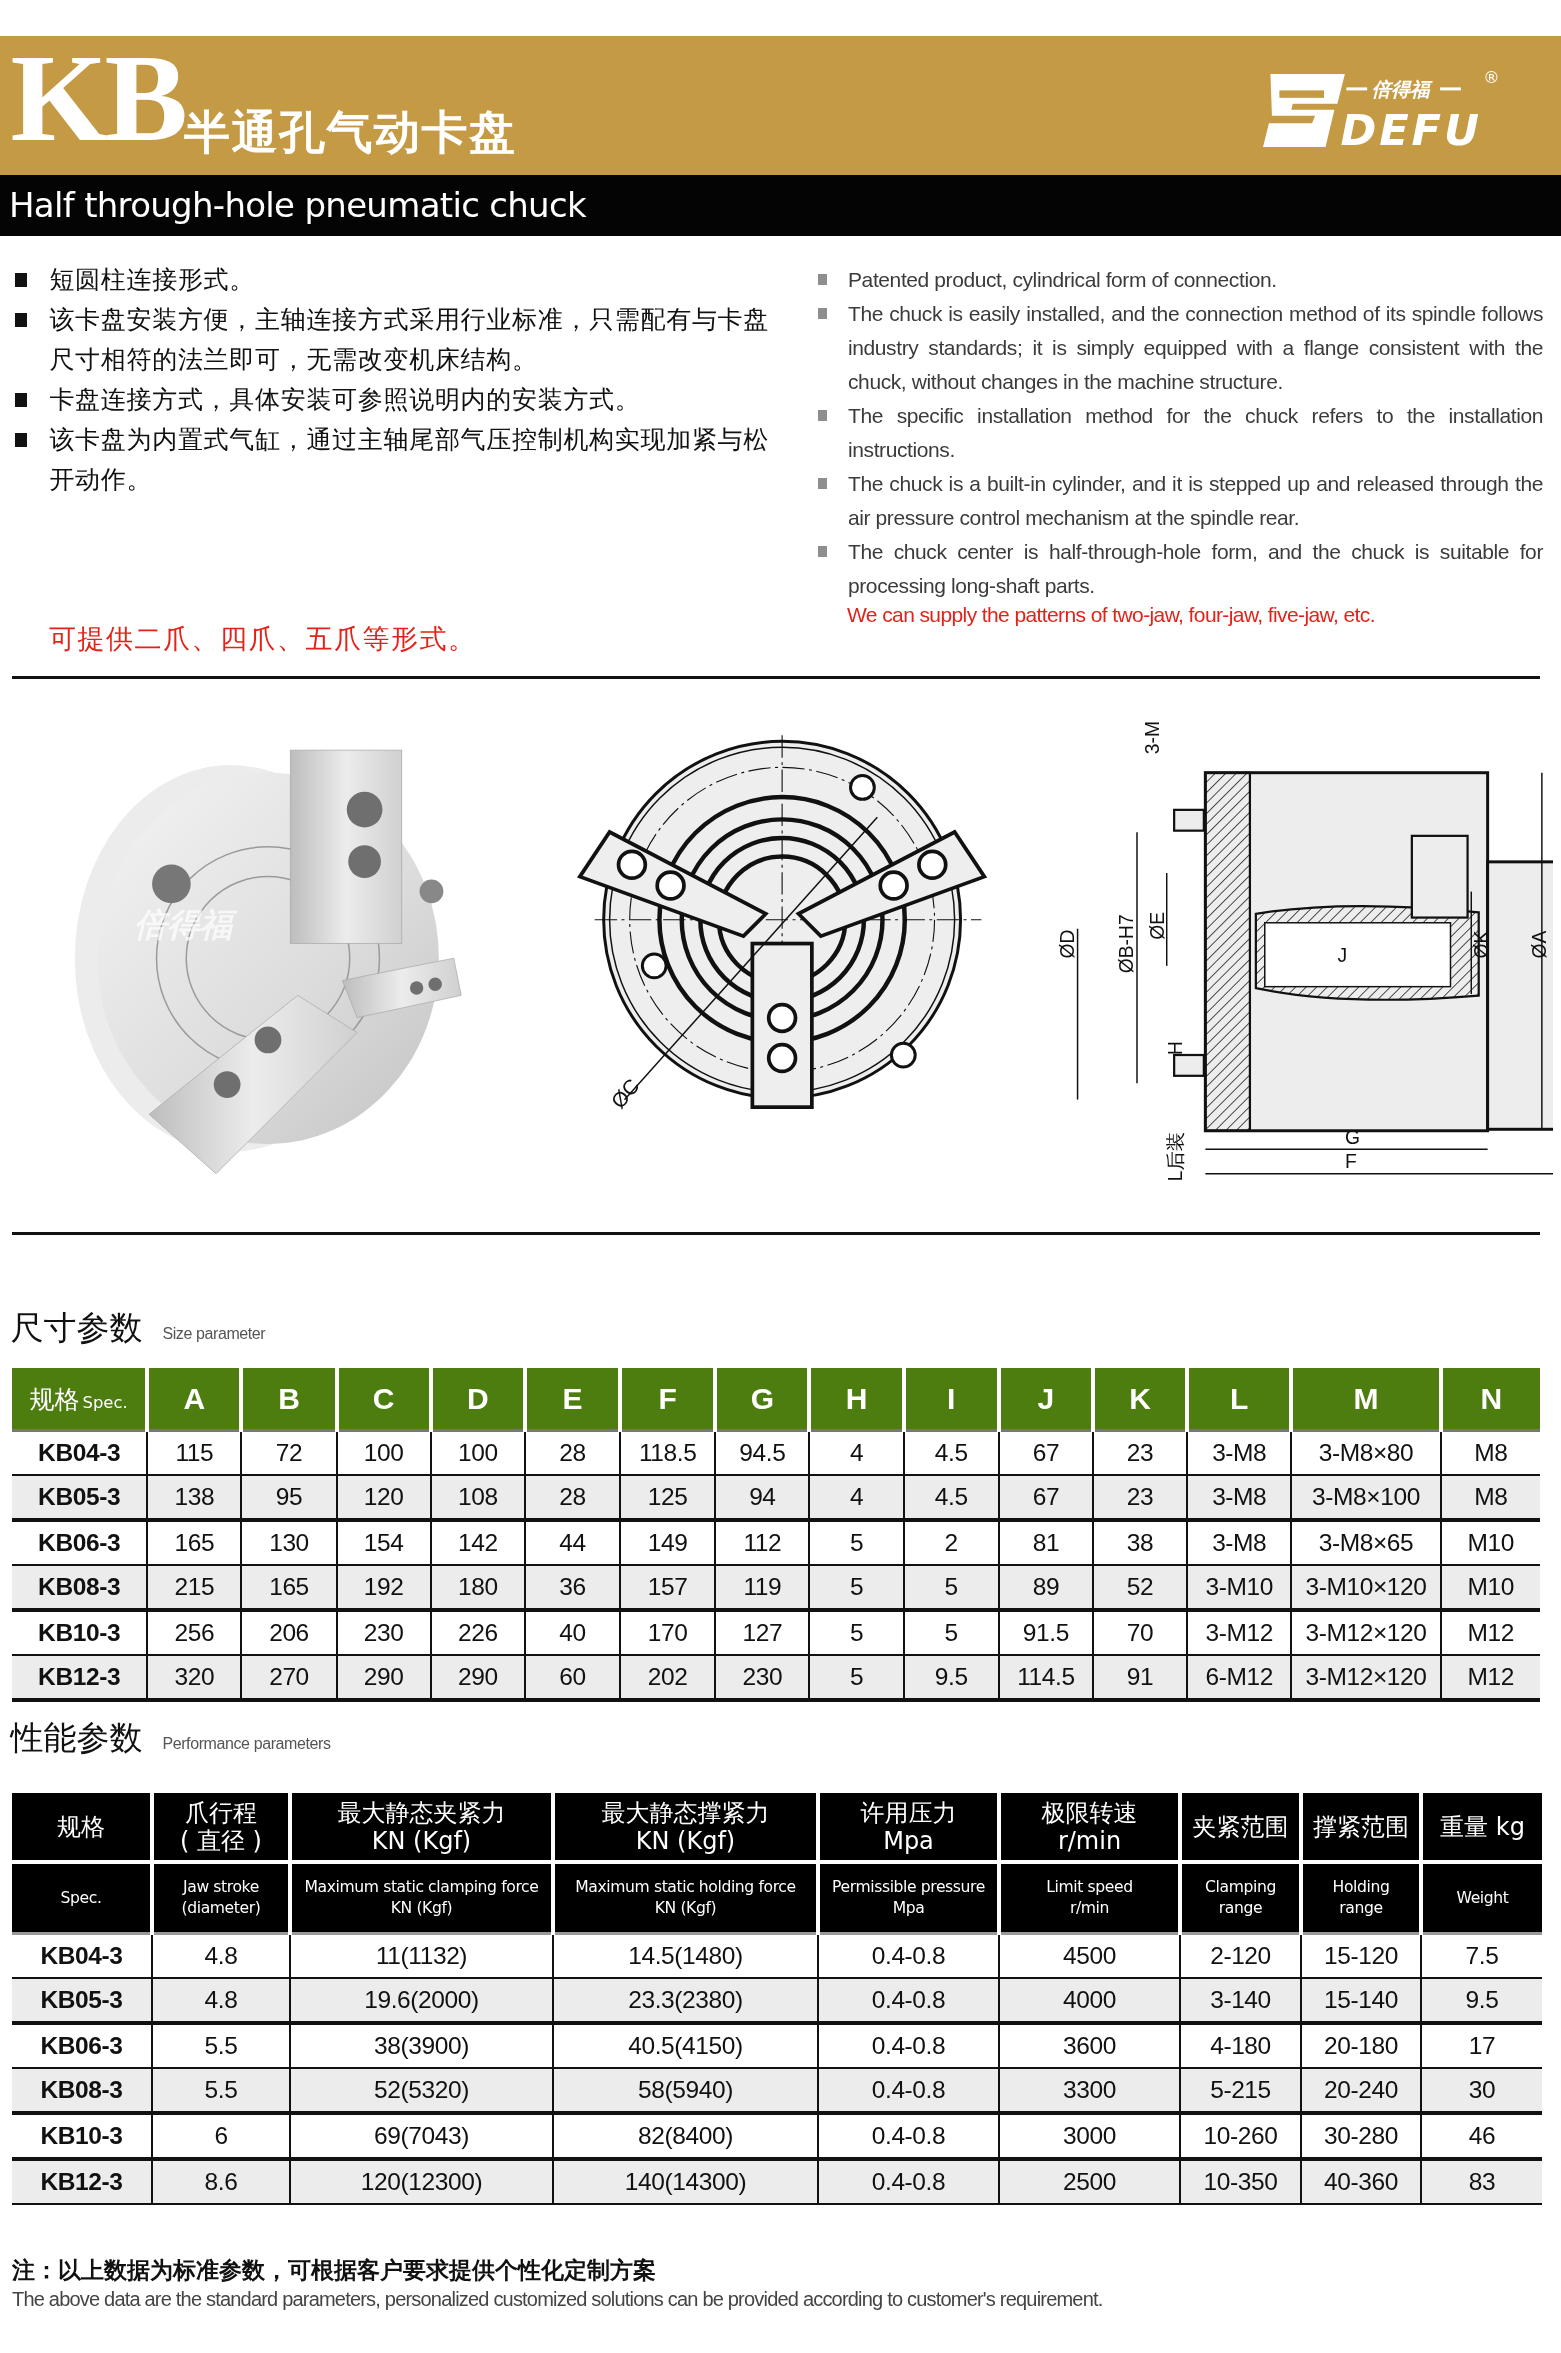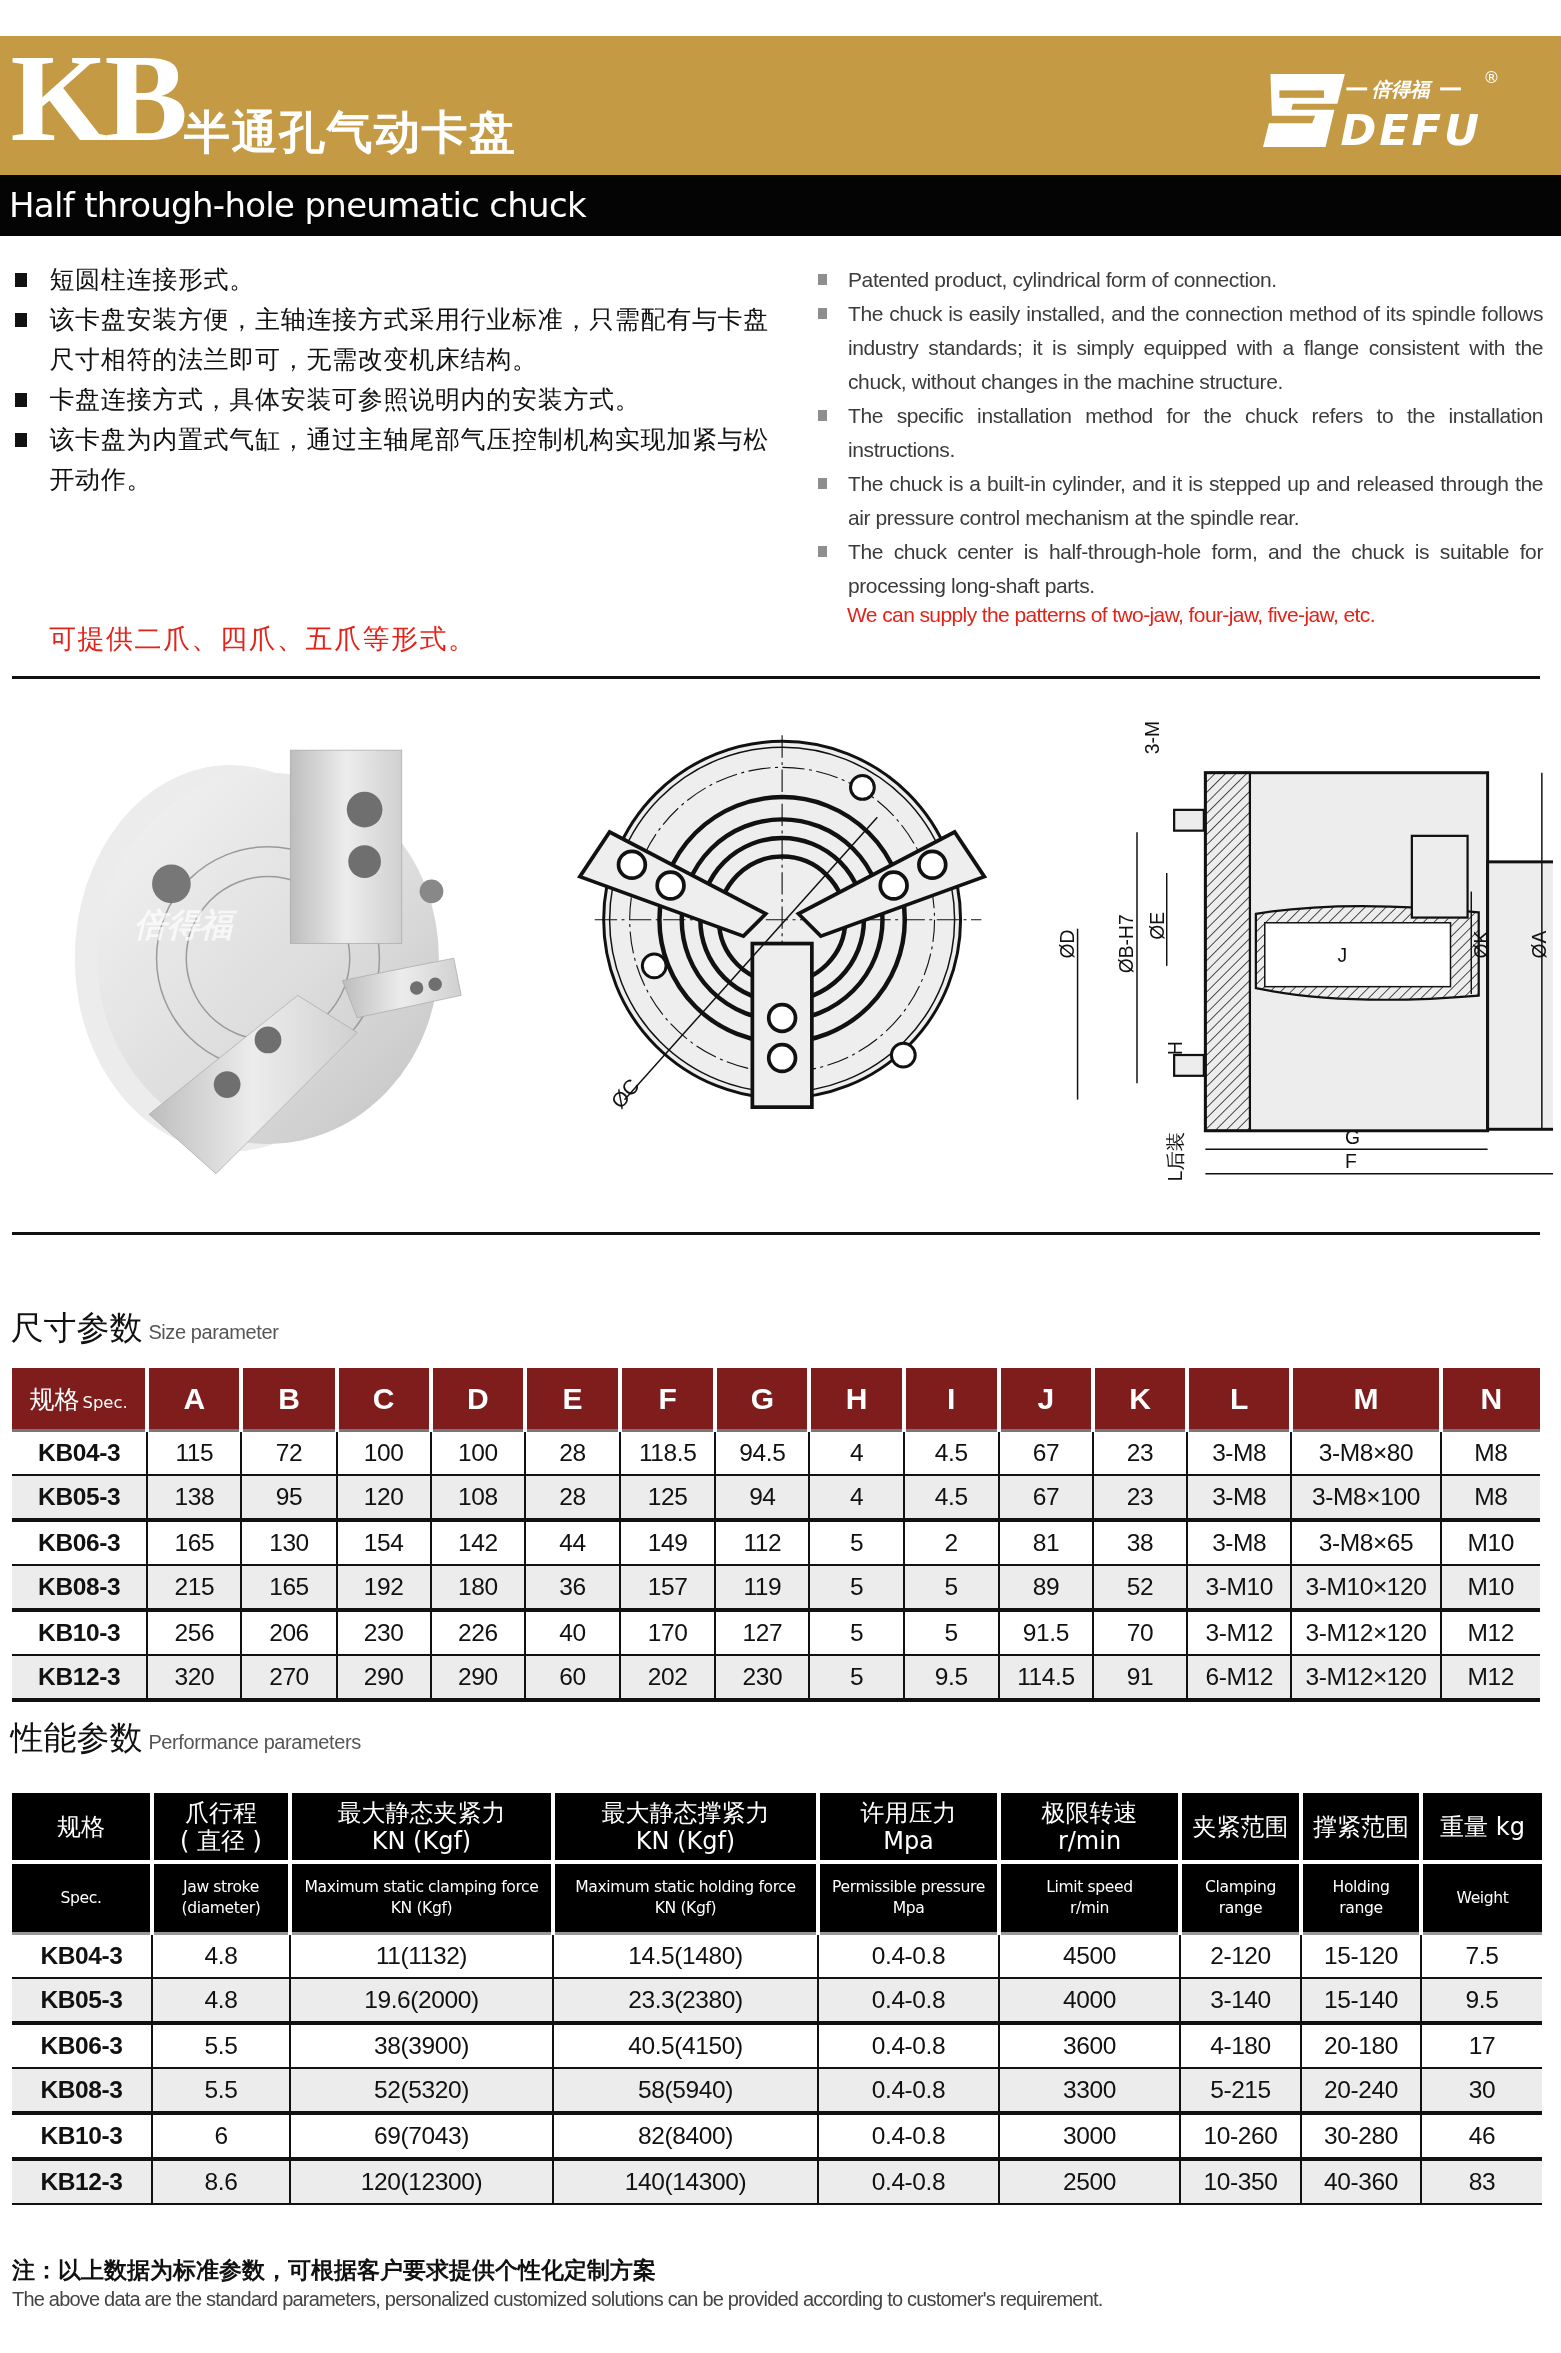--- a/index.html
+++ b/index.html
@@ -25,26 +25,26 @@
 
   .hr { left:12px; width:1528px; height:3px; background:#111; }
 
   
   .photo { left:45px; top:713px; width:446px; height:483px; }
   .front { left:565px; top:713px; width:461px; height:476px; }
   .section { left:1033px; top:713px; width:520px; height:476px; }
 
   
   .sec-title { left:10.4px; font-size:33px; color:#111; font-family:"DejaVu Sans", sans-serif; line-height:45px; }
-  .sec-title .en { font-size:20px; color:#555; margin-left:6px; font-family:"Liberation Sans", sans-serif; letter-spacing:-0.4px; }
+  .sec-title .en { font-size:16px; color:#555; margin-left:20px; font-family:"Liberation Sans", sans-serif; letter-spacing:-0.4px; }
 
   
   table { border-collapse:collapse; position:absolute; table-layout:fixed; }
   .size-table { left:12px; top:1368px; width:1528px; }
-  .size-table th { background:#7f1d1d; color:#fff; height:61px; font-size:30px; font-weight:bold; font-family:"Liberation Sans", sans-serif; border-left:4.5px solid #fff; border-bottom:3px solid #777; padding:0; }
+  .size-table th { background:#4d7c0f; color:#fff; height:61px; font-size:30px; font-weight:bold; font-family:"Liberation Sans", sans-serif; border-left:4.5px solid #fff; border-bottom:3px solid #777; padding:0; }
   .size-table th:first-child { border-left:none; }
   .size-table th .spec-cn { font-size:25px; font-weight:normal; font-family:"DejaVu Sans", sans-serif; }
   .size-table th .spec-en { font-size:16.4px; font-weight:normal; margin-left:3px; font-family:"DejaVu Sans", sans-serif; }
   td { text-align:center; font-size:24.5px; color:#111; height:42px; padding:0; border-left:2.2px solid #111; border-bottom:2.2px solid #111; font-family:"Liberation Sans", sans-serif; letter-spacing:-0.4px; }
   td:first-child { border-left:none; font-weight:bold; }
   tr.shade td { background:#ececec; }
   tr.thick td { border-bottom:4.5px solid #111; }
 
   .perf-table { left:12px; top:1793px; width:1530px; }
   .perf-table th { background:#000; color:#fff; padding:0; font-weight:normal; border-left:4.5px solid #fff; font-family:"DejaVu Sans", sans-serif; }

